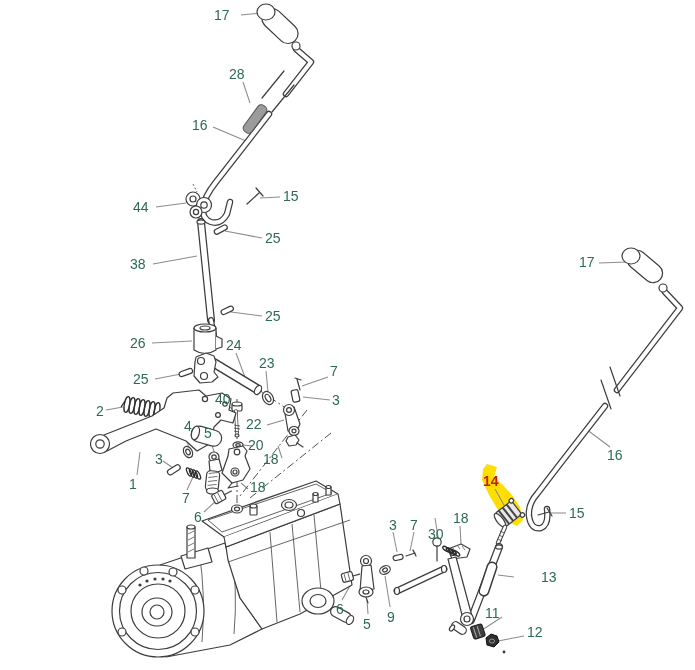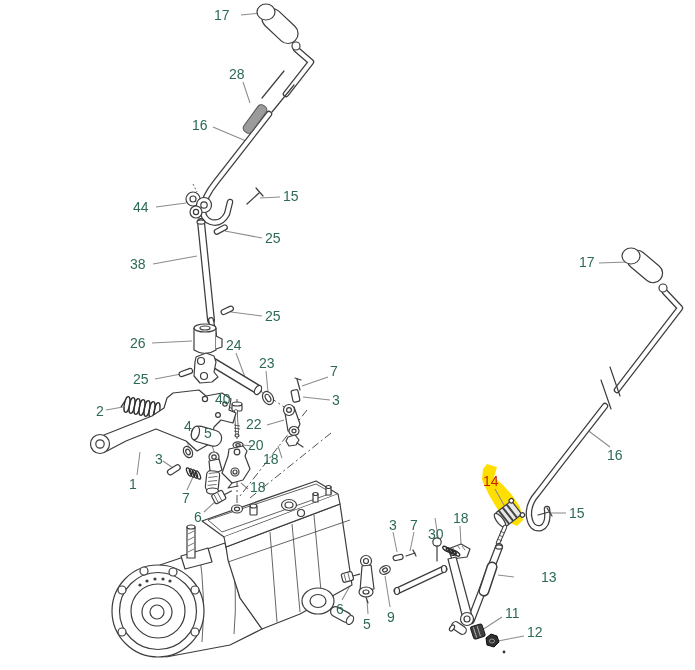--- a/index.html
+++ b/index.html
@@ -5,21 +5,21 @@
   :root{
     --background:#ffffff; --line:#3d3d3d; --leader:#8c8c8c;
     --label:#2d6a53; --highlight_fill:#ffdf00; --highlight_label:#c81e00;
   }
   html,body{margin:0;padding:0;background:var(--background);}
   .stage{position:relative;width:695px;height:670px;background:var(--background);overflow:hidden;
          font-family:"Liberation Sans",sans-serif;}
   .stage svg{position:absolute;left:0;top:0;}
   .part-label{position:absolute;font-size:14px;line-height:1;color:var(--label);
               cursor:pointer;user-select:none;}
-  .part-label.hl{color:var(--highlight_label);font-weight:normal;}
+  .part-label.hl{color:var(--highlight_label);font-weight:bold;}
   
   .s{stroke:var(--line);stroke-width:1.2;fill:none;stroke-linecap:round;stroke-linejoin:round;}
   .sf{stroke:var(--line);stroke-width:1.2;fill:#fff;stroke-linejoin:round;}
   .tube-o{stroke:var(--line);fill:none;stroke-linecap:round;stroke-linejoin:round;}
   .tube-i{stroke:#fff;fill:none;stroke-linecap:round;stroke-linejoin:round;}
   .dash{stroke:var(--line);stroke-width:0.9;fill:none;stroke-dasharray:8 3 2 3;}
   .lead{stroke:var(--leader);stroke-width:1.05;fill:none;}
   .hatch{stroke:#555;stroke-width:0.8;fill:none;}
   .dk{stroke:#2b2b2b;fill:none;stroke-width:1.3;}
   .gray{fill:#9b9b9b;stroke:#555;stroke-width:1;}
@@ -406,19 +406,19 @@
     <span class="part-label" style="left:194px;top:510px">6</span>
     <span class="part-label" style="left:579px;top:255px">17</span>
     <span class="part-label" style="left:607px;top:448px">16</span>
     <span class="part-label hl" style="left:483px;top:474px">14</span>
     <span class="part-label" style="left:569px;top:506px">15</span>
     <span class="part-label" style="left:428px;top:527px">30</span>
     <span class="part-label" style="left:453px;top:511px">18</span>
     <span class="part-label" style="left:389px;top:518px">3</span>
     <span class="part-label" style="left:410px;top:518px">7</span>
     <span class="part-label" style="left:541px;top:570px">13</span>
-    <span class="part-label" style="left:505px;top:606px">11</span>
+    <span class="part-label" style="left:485px;top:606px">11</span>
     <span class="part-label" style="left:527px;top:625px">12</span>
     <span class="part-label" style="left:336px;top:602px">6</span>
     <span class="part-label" style="left:363px;top:617px">5</span>
     <span class="part-label" style="left:387px;top:610px">9</span>
   </div>
 </div>
 
 </body></html>

